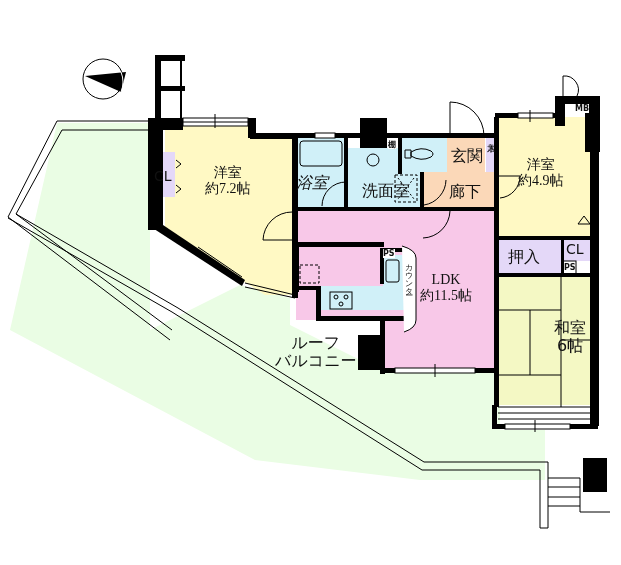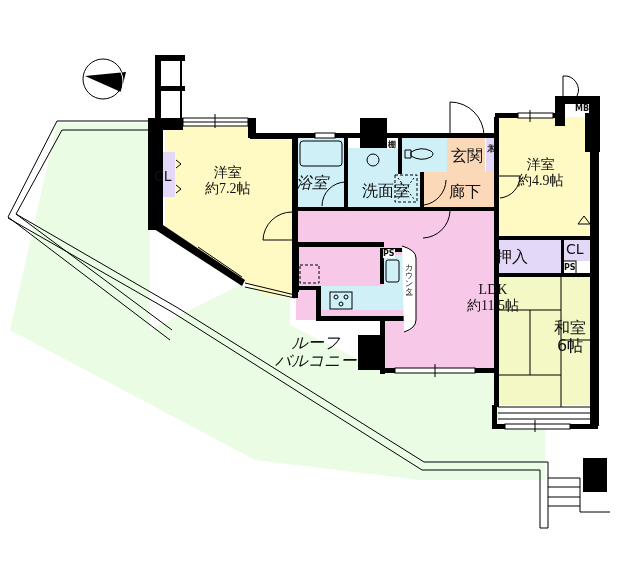--- a/index.html
+++ b/index.html
@@ -199,31 +199,31 @@
 <div class="lbl mid" style="left:296px;top:174px;font-style:italic;">浴室</div>
 <div class="lbl mid" style="left:349px;top:182px;margin-left:13px;">洗面室</div>
 <div class="lbl mid" style="left:451px;top:147px;">玄関</div>
 <div class="lbl vert" style="left:486px;top:139px;">下足入</div>
 <div class="lbl xs" style="left:388px;top:140px;background:#fff;">棚</div>
 <div class="lbl mid" style="left:449px;top:183px;text-align:center;">廊下</div>
 <div class="lbl big" style="left:518px;top:157px;">
   <div>洋室</div>
   <div>約4.9帖</div>
 </div>
-<div class="lbl big" style="left:420px;top:282px;margin-left:47px;">
+<div class="lbl big" style="left:420px;top:272px;">
   <div>LDK</div>
   <div>約11.5帖</div>
 </div>
 <div class="lbl vert" style="left:404px;top:258px;">カウンター</div>
-<div class="lbl mid" style="left:496px;top:248px;text-align:center;">押入</div>
+<div class="lbl mid" style="left:508px;top:248px;text-align:center;">押入</div>
 <div class="lbl sm" style="left:566px;top:241px;">CL</div>
 <div class="lbl xs" style="left:564px;top:263px;">PS</div>
 <div class="lbl xs" style="left:383px;top:249px;background:#fff;">PS</div>
 <div class="lbl mid" style="left:554px;top:319px;">
   <div>和室</div>
   <div>6帖</div>
 </div>
 <div class="lbl sm" style="left:154px;top:168px;">CL</div>
 <div class="lbl xs" style="left:568px;top:104px;background:#fff;padding-left:7px;">MB</div>
-<div class="lbl mid" style="left:275px;top:334px;font-style:italic;">
+<div class="lbl mid" style="left:275px;top:334px;">
   <div>ルーフ</div>
   <div>バルコニー</div>
 </div>
 
 </body></html>

